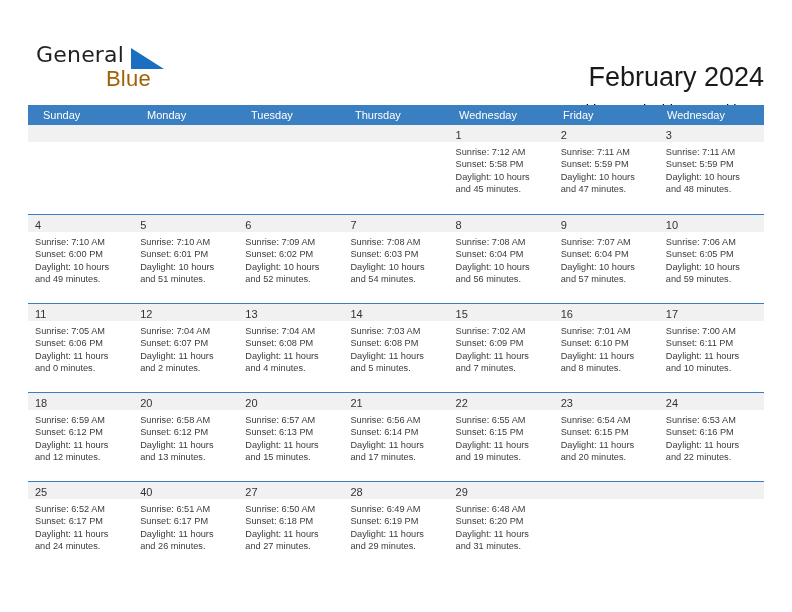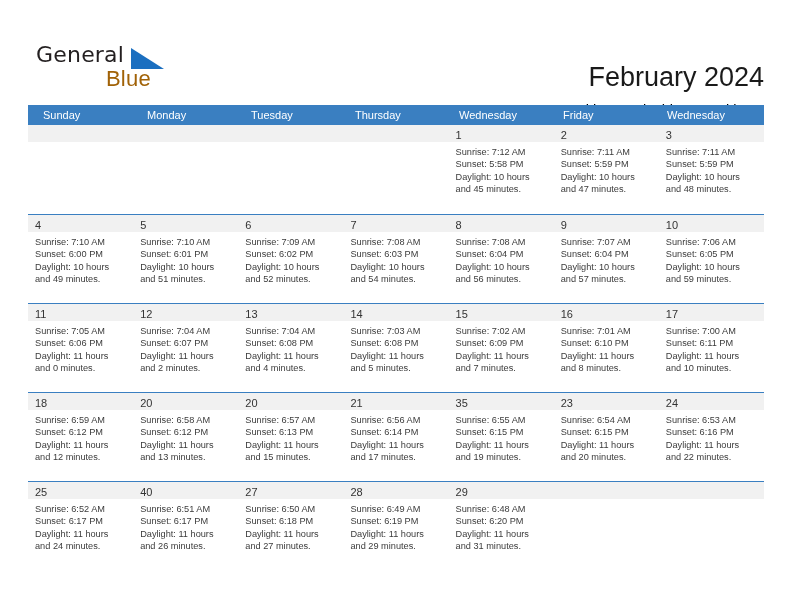--- a/index.html
+++ b/index.html
@@ -396,21 +396,21 @@
       <div class="day-cell">
         <div class="day-head"><span class="day-num">21</span></div>
         <div class="day-body">
           <div class="day-line">Sunrise: 6:56 AM</div>
           <div class="day-line">Sunset: 6:14 PM</div>
           <div class="day-line">Daylight: 11 hours</div>
           <div class="day-line">and 17 minutes.</div>
         </div>
       </div>
       <div class="day-cell">
-        <div class="day-head"><span class="day-num">35</span></div>
+        <div class="day-head"><span class="day-num">22</span></div>
         <div class="day-body">
           <div class="day-line">Sunrise: 6:55 AM</div>
           <div class="day-line">Sunset: 6:15 PM</div>
           <div class="day-line">Daylight: 11 hours</div>
           <div class="day-line">and 19 minutes.</div>
         </div>
       </div>
       <div class="day-cell">
         <div class="day-head"><span class="day-num">23</span></div>
         <div class="day-body">

